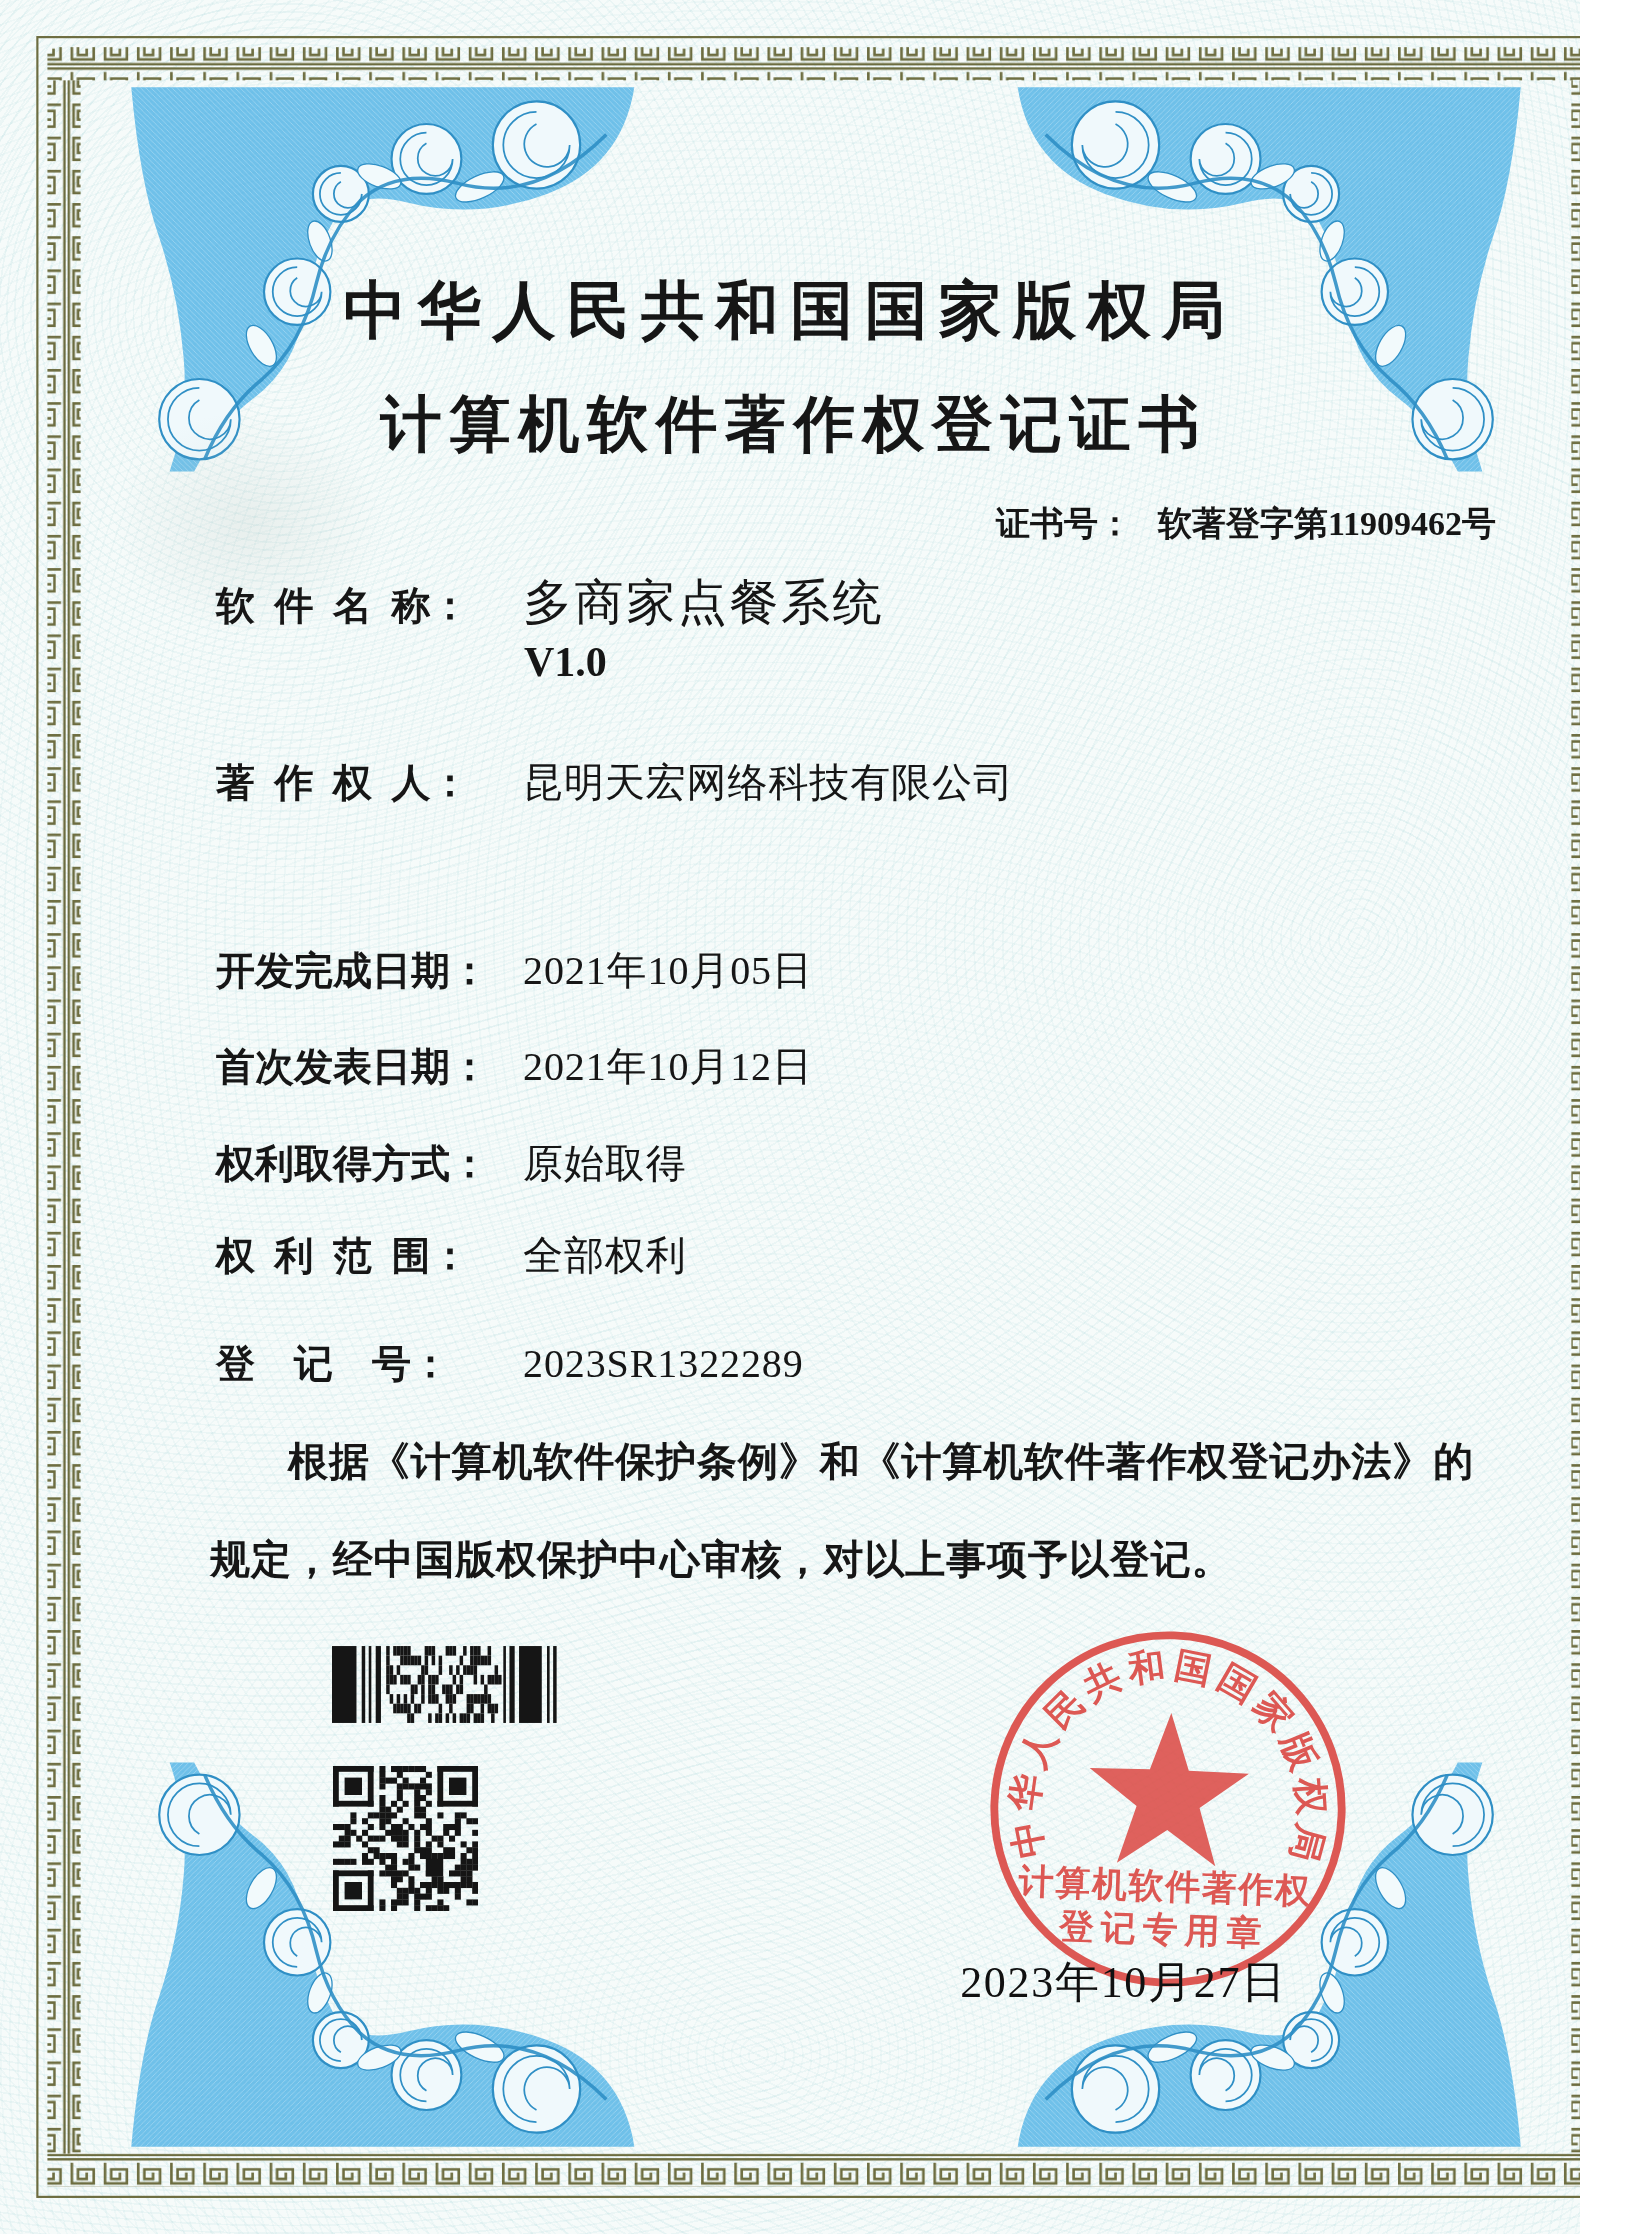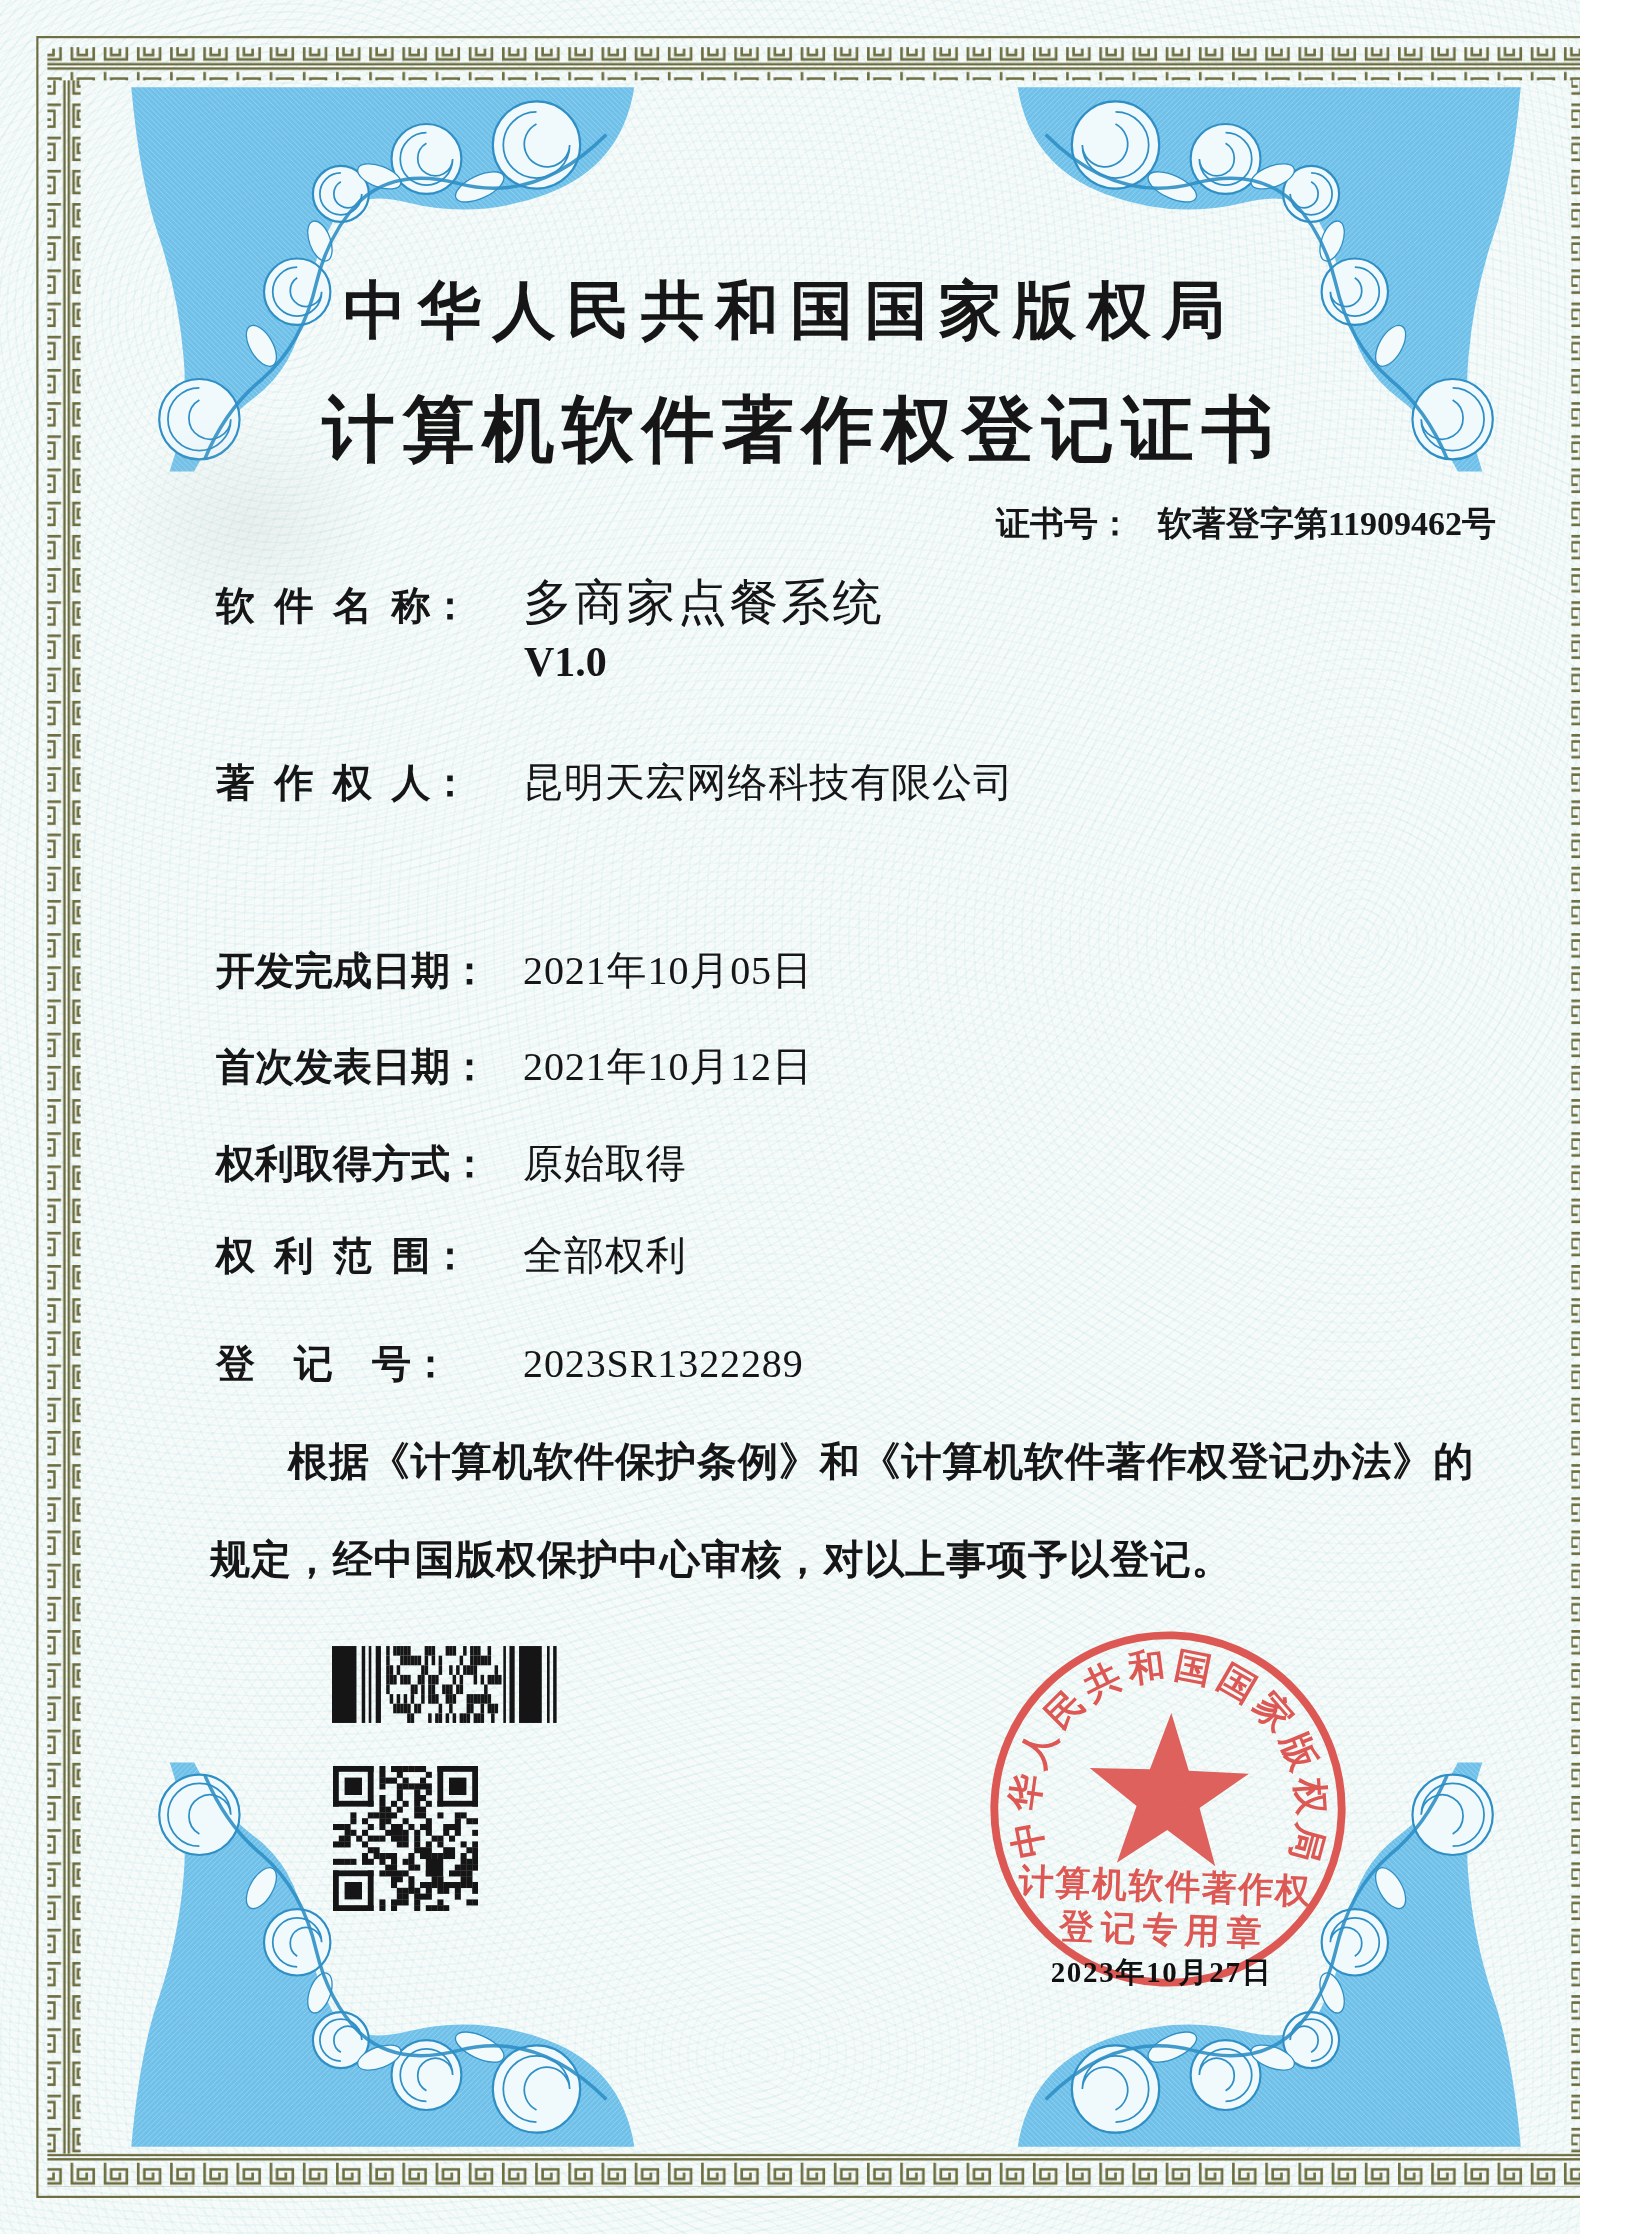--- a/index.html
+++ b/index.html
@@ -27,42 +27,42 @@
   .watermark{
     position:absolute;left:61px;top:367px;width:376px;height:314px;
     background:radial-gradient(closest-side, rgba(180,195,190,.22), rgba(180,195,190,0) 72%);
     pointer-events:none;
   }
   .title1{
     position:absolute;left:0;top:278px;width:100%;text-align:center;
     font-size:63px;font-weight:700;letter-spacing:11.4px;color:var(--ink);line-height:1.05;
   }
   .title2{
-    position:absolute;left:12px;top:393px;width:100%;text-align:center;
-    font-size:72px;font-weight:700;letter-spacing:7.9px;color:var(--ink);line-height:1.05;
+    position:absolute;left:4px;top:393px;width:100%;text-align:center;
+    font-size:61px;font-weight:700;letter-spacing:7.9px;color:var(--ink);line-height:1.05;
   }
   .certno{
     position:absolute;left:996px;top:501px;font-size:34px;font-weight:600;color:var(--ink);
     white-space:nowrap;
   }
   .certno .val{margin-left:26px;}
   .row{position:absolute;left:216px;white-space:nowrap;color:var(--ink);line-height:1.05;}
   .row .lbl{display:inline-block;width:278px;font-size:39px;font-weight:700;vertical-align:baseline;font-family:Liberation Mono, monospace;}
   .row .val{display:inline-block;margin-left:29px;font-size:40px;font-weight:400;letter-spacing:0.9px;}
   .row.name .val{font-size:49px;letter-spacing:2.6px;}
   .version{position:absolute;left:524px;top:638px;font-size:42px;font-weight:600;color:var(--ink);}
   .stmt{position:absolute;color:var(--ink);font-size:40px;font-weight:600;letter-spacing:0.9px;white-space:nowrap;line-height:1.05;}
   .stmt.l1{left:288px;top:1441px;}
   .stmt.l2{left:210px;top:1539px;}
   .barcode{position:absolute;left:332px;top:1646px;}
   .qr{position:absolute;left:333px;top:1766px;}
   .seal-svg{left:976px;top:1617px;}
   .issue-date{
-    position:absolute;left:978px;top:1953px;width:367px;text-align:center;
-    font-size:29px;font-weight:700;letter-spacing:1.7px;color:#101010;
+    position:absolute;left:940px;top:1953px;width:367px;text-align:center;
+    font-size:44px;font-weight:400;letter-spacing:1.7px;color:#101010;
   }
 </style>
 </head>
 <body>
 
 <div class="page">
   <div class="waves"></div>
 
   <svg class="border-svg" width="1652" height="2234" viewBox="0 0 1891 2558">
     <defs>

